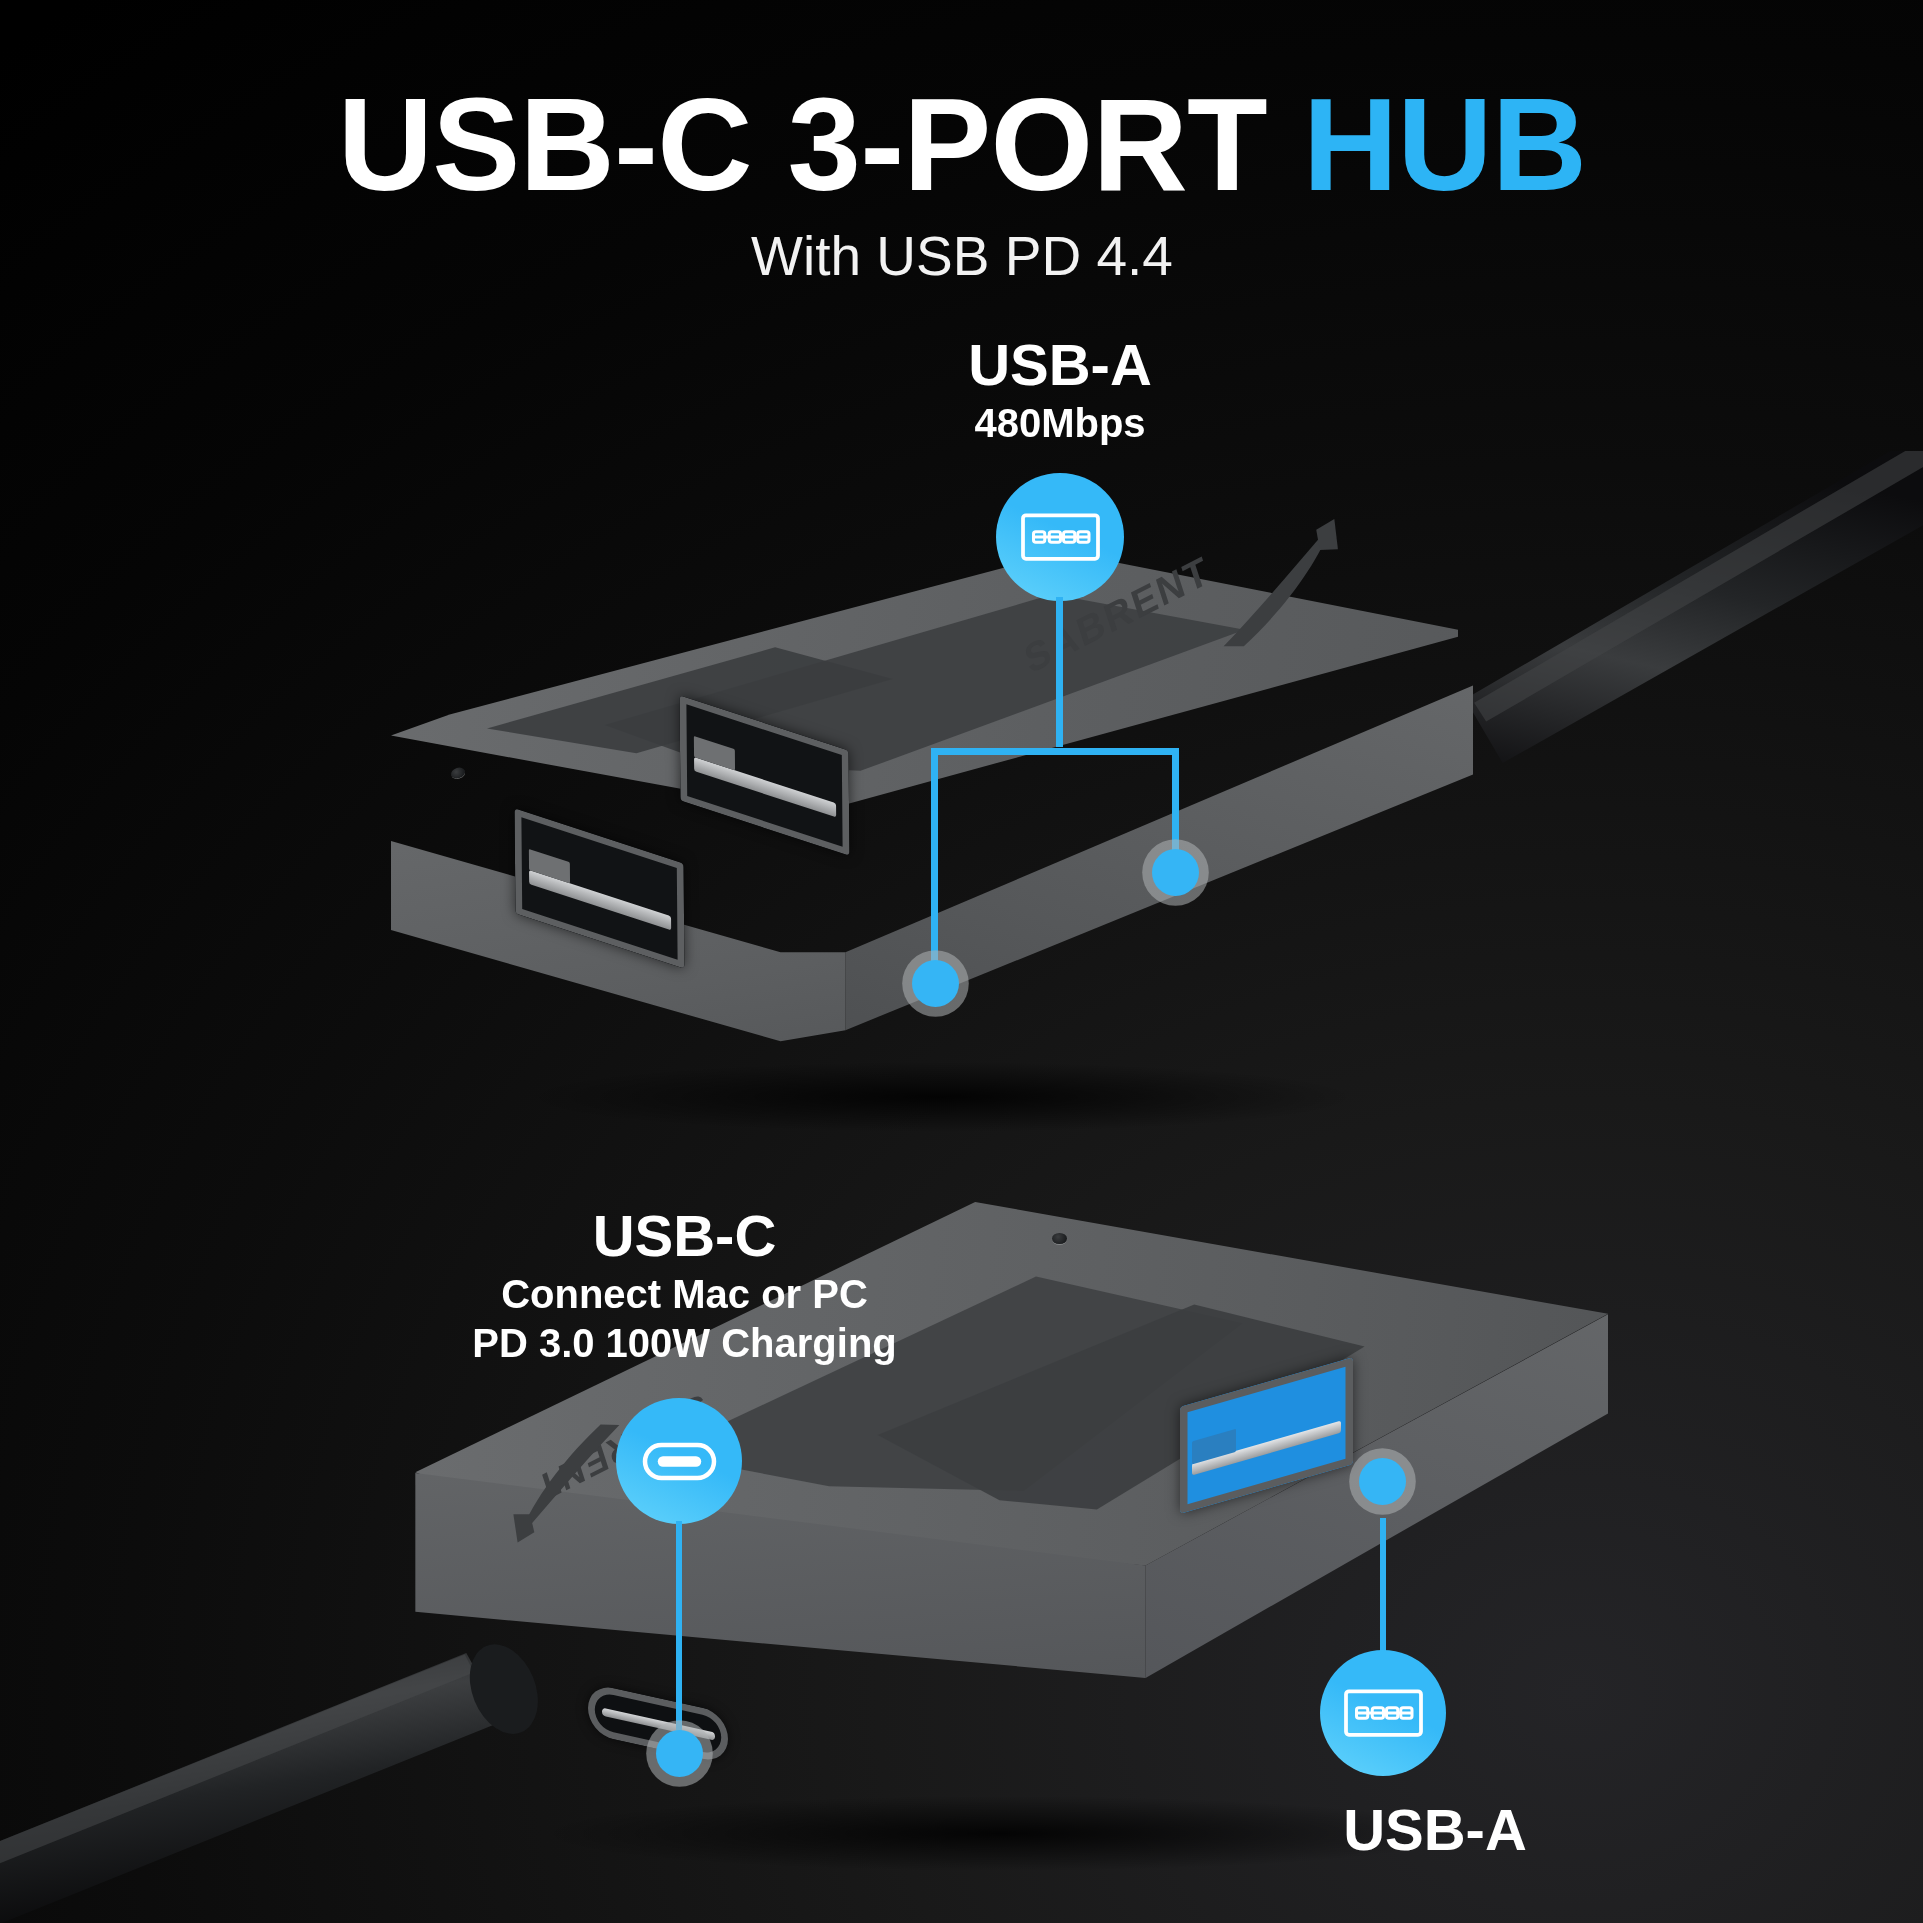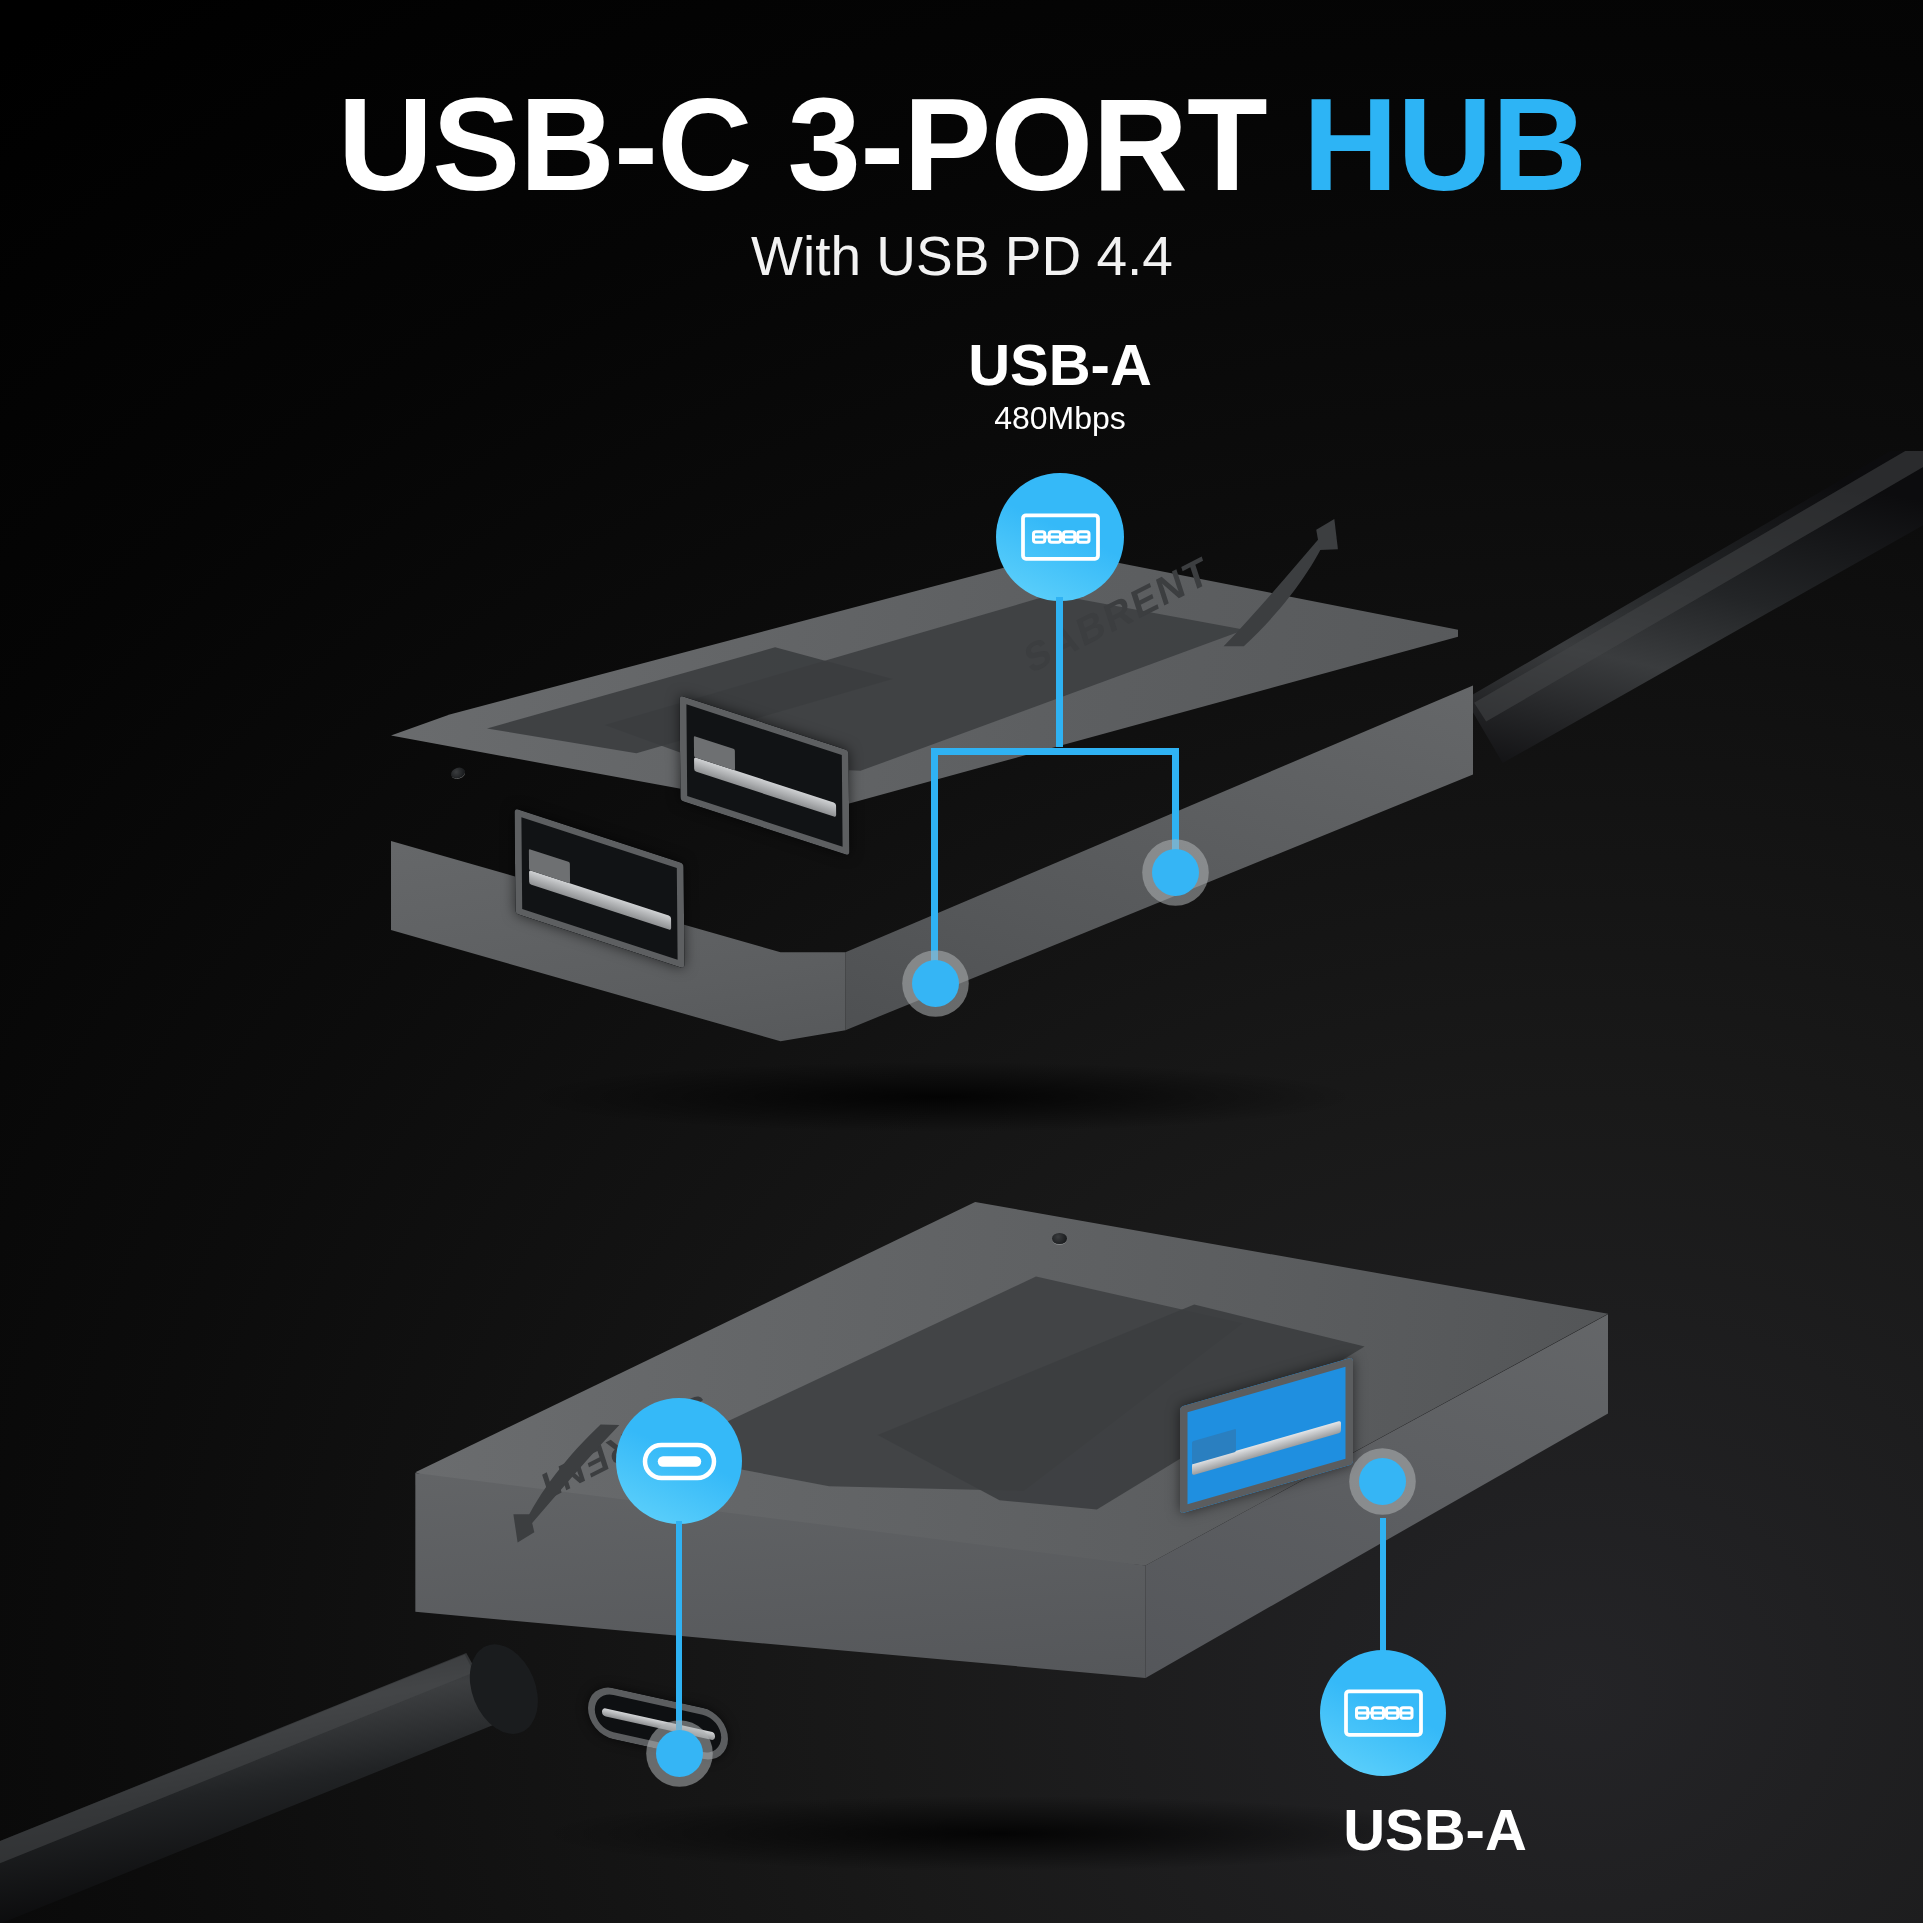--- a/index.html
+++ b/index.html
@@ -22,21 +22,21 @@
     color:#ffffff;white-space:nowrap;
   }
   .title .accent{color:#2db4f5;}
   .subtitle{
     position:absolute;left:0;top:229px;width:1924px;text-align:center;
     font-size:55px;line-height:1;font-weight:400;color:#f2f2f2;
   }
   
   .callout{position:absolute;color:#fff;text-align:center;white-space:nowrap;}
   .callout .hd{font-size:58px;font-weight:700;line-height:1.18;}
-  .callout .sub{font-size:32px;font-weight:400;line-height:1.22;}
+  .callout .sub{font-size:40px;font-weight:700;line-height:1.22;}
 
   #co-usba-top{left:797px;top:331px;width:526px;}
   #co-usbc{left:301px;top:1202px;width:767px;}
   #co-usba-bot{left:1202px;top:1796px;width:466px;}
 
   
   .badge{
     position:absolute;border-radius:50%;
     background:linear-gradient(205deg,#35b9f8 0%,#35b9f8 45%,#62d3fb 100%);
     display:flex;align-items:center;justify-content:center;
@@ -269,20 +269,25 @@
     <div class="port" style="left:789px;top:180px;width:173px;height:107px;
                 background:#1f8fe0;
                 transform:skewY(-16deg);
                 box-shadow:inset 0 0 0 7.5px #5b5d5f, 0 0 12px rgba(0,0,0,.55);">
       <div class="inner" style="left:12px;top:60px;right:12px;height:12px;
                   background:linear-gradient(180deg,#e3e5e7,#9b9d9f);border-radius:2.3px;"></div>
       <div class="inner" style="left:12px;top:38px;width:44px;height:22.5px;background:#2a7fc0;border-radius:1.5px;"></div>
     </div>
   </div>
 
+  <div class="callout" id="co-usbc">
+    <div class="hd">USB-C</div>
+    <div class="sub">Connect Mac or PC</div>
+    <div class="sub">PD 3.0 100W Charging</div>
+  </div>
 
   <div class="badge" style="left:616px;top:1398px;width:126px;height:126px;">
     <svg width="75" height="39" viewBox="0 0 100 52">
       <rect x="4" y="4" width="92" height="44" rx="22" fill="none" stroke="#fff" stroke-width="6"></rect>
       <rect x="21" y="19" width="58" height="14" rx="7" fill="#fff"></rect>
     </svg>
   </div>
 
   <div class="lead" style="left:676px;top:1521px;width:6px;height:225px;"></div>
   <div class="dot" style="left:656px;top:1730px;width:47px;height:47px;"></div>

